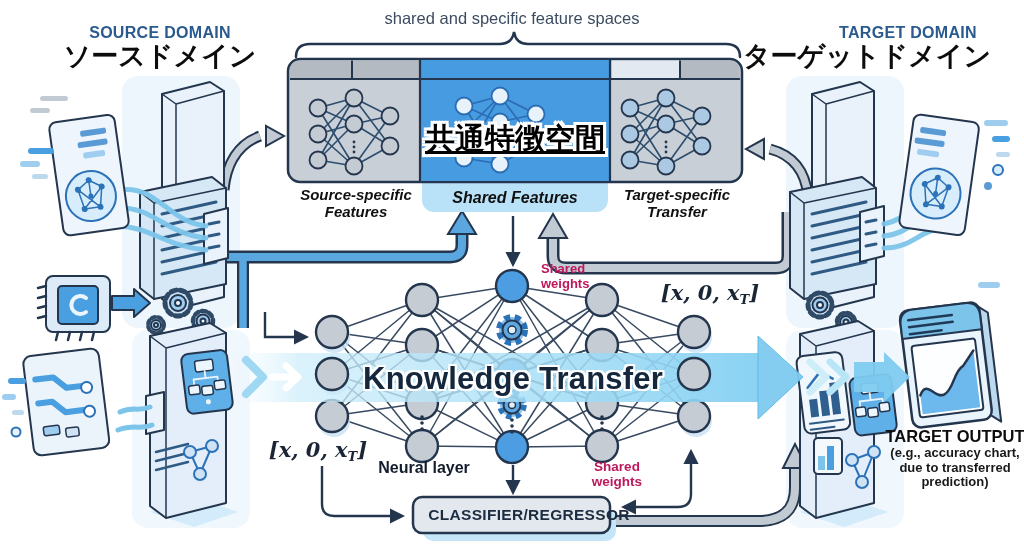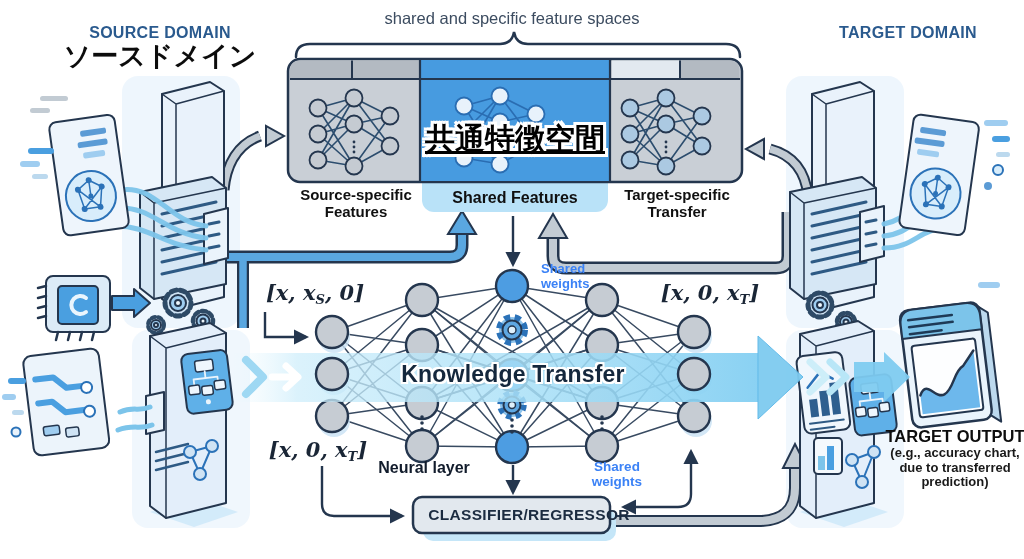--- a/index.html
+++ b/index.html
@@ -5,29 +5,29 @@
   html,body{margin:0;padding:0;background:#fff;}
   .stage{position:relative;width:1024px;height:559px;background:#fff;overflow:hidden;
          font-family:"Liberation Sans",sans-serif;}
   .stage svg{position:absolute;left:0;top:0;}
   .txt{position:absolute;line-height:1.12;}
   .ctr{text-align:center;}
   .pre{white-space:pre-line;}
   .dom-en{font-size:16px;font-weight:800;color:#2a5a8e;letter-spacing:.3px;}
   .dom-ja{font-size:27px;font-weight:800;color:#0c0c0c;}
   .brace-cap{font-size:16.5px;font-weight:500;color:#3c4c60;}
-  .feat{font-size:15px;font-weight:800;color:#101010;}
+  .feat{font-size:15px;font-weight:800;color:#101010;font-style:italic;}
   .kyotsu{font-size:30px;font-weight:900;color:#000;
     text-shadow:-3px -3px 0 #fff,3px -3px 0 #fff,-3px 3px 0 #fff,3px 3px 0 #fff,0 -3px 0 #fff,0 3px 0 #fff,-3px 0 0 #fff,3px 0 0 #fff;text-decoration:underline;}
-  .kt{font-size:23px;font-weight:800;color:#14273c;letter-spacing:.2px;
+  .kt{font-size:31px;font-weight:800;color:#14273c;letter-spacing:.2px;
     text-shadow:-2px -2px 0 #fff,2px -2px 0 #fff,-2px 2px 0 #fff,2px 2px 0 #fff,0 -2px 0 #fff,0 2px 0 #fff,-2px 0 0 #fff,2px 0 0 #fff;}
   .mlabel{font-family:"DejaVu Serif","Liberation Serif",serif;font-style:italic;font-weight:700;
     font-size:21px;color:#1a2636;}
   .mlabel .sub{font-size:.62em;vertical-align:-.28em;}
-  .small-lb{font-size:13px;font-weight:600;color:#3b82f6;}
+  .small-lb{font-size:13px;font-weight:600;color:#be185d;}
   .mid-lb{font-size:16px;font-weight:700;color:#121c2c;}
   .cls-lb{font-size:15.5px;font-weight:800;color:#1b2b40;letter-spacing:.3px;
     display:flex;align-items:center;justify-content:center;}
   .out-title{font-size:16.5px;font-weight:800;color:#0d0d0d;}
   .out-sub{font-size:13px;font-weight:600;color:#191919;line-height:1.12;}
 </style>
 </head>
 <body>
 
 <div class="stage">
@@ -405,30 +405,30 @@
 
   <g>
     <rect x="423" y="509" width="193" height="32" rx="10" fill="#c5e6f8" stroke="none"></rect>
     <rect x="413" y="497" width="197" height="36" rx="9" fill="#e2e8ee" stroke="#24364e" stroke-width="2.5"></rect>
   </g>
 </svg>
 
 <div class="txt ctr dom-en" style="left:60px;top:24px;width:200px;">SOURCE DOMAIN</div>
 <div class="txt ctr dom-ja" style="left:30px;top:41px;width:260px;">ソースドメイン</div>
 <div class="txt ctr dom-en" style="left:808px;top:24px;width:200px;">TARGET DOMAIN</div>
+<div class="txt ctr dom-ja" style="left:737px;top:41px;width:260px;">ターゲットドメイン</div>
 
 <div class="txt ctr brace-cap" style="left:312px;top:9px;width:400px;">shared and specific feature spaces</div>
 
 <div class="txt ctr kyotsu" style="left:416px;top:122px;width:198px;">共通特徴空間</div>
 
 <div class="txt ctr feat" style="left:292px;top:187px;width:128px;">Source-specific Features</div>
 <div class="txt ctr feat" style="left:424px;top:189px;width:182px;font-size:16px;">Shared Features</div>
 <div class="txt ctr feat" style="left:610px;top:187px;width:134px;">Target-specific Transfer</div>
 
-<div class="txt ctr mlabel" style="left:255px;top:281px;width:120px;"><span>[x, x</span><span class="sub">S</span><span>, 0]</span></div>
 <div class="txt ctr mlabel" style="left:650px;top:281px;width:120px;"><span>[x, 0, x</span><span class="sub">T</span><span>]</span></div>
 <div class="txt ctr mlabel" style="left:258px;top:438px;width:120px;"><span>[x, 0, x</span><span class="sub">T</span><span>]</span></div>
 
 <div class="txt small-lb pre" style="left:541px;top:262px;">Shared
 weights</div>
 <div class="txt ctr small-lb pre" style="left:572px;top:459px;width:90px;font-size:13.5px;">Shared
 weights</div>
 <div class="txt ctr mid-lb" style="left:364px;top:459px;width:120px;">Neural layer</div>
 
 <div class="txt ctr kt" style="left:333px;top:362px;width:360px;">Knowledge Transfer</div>

